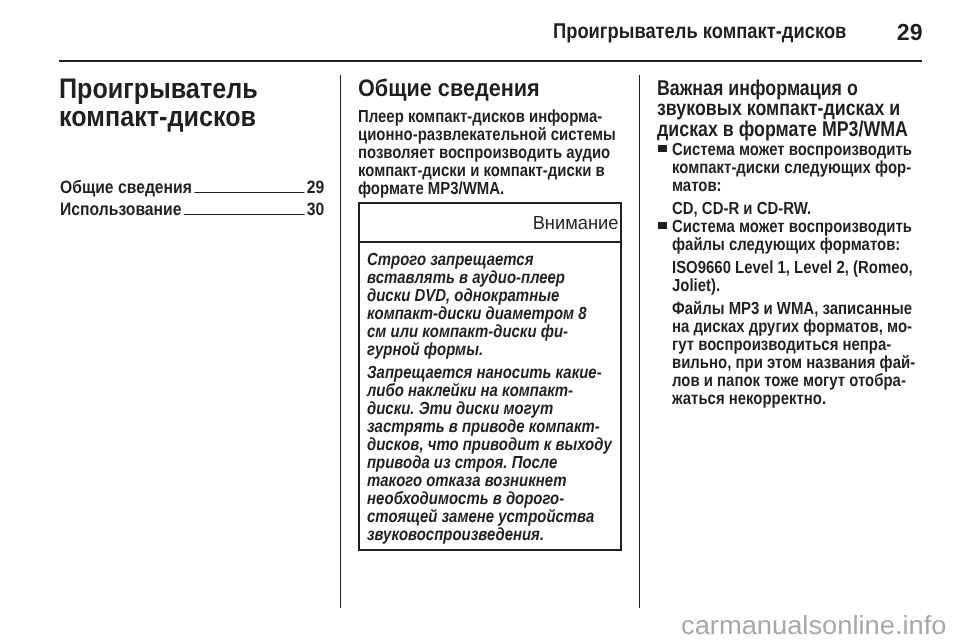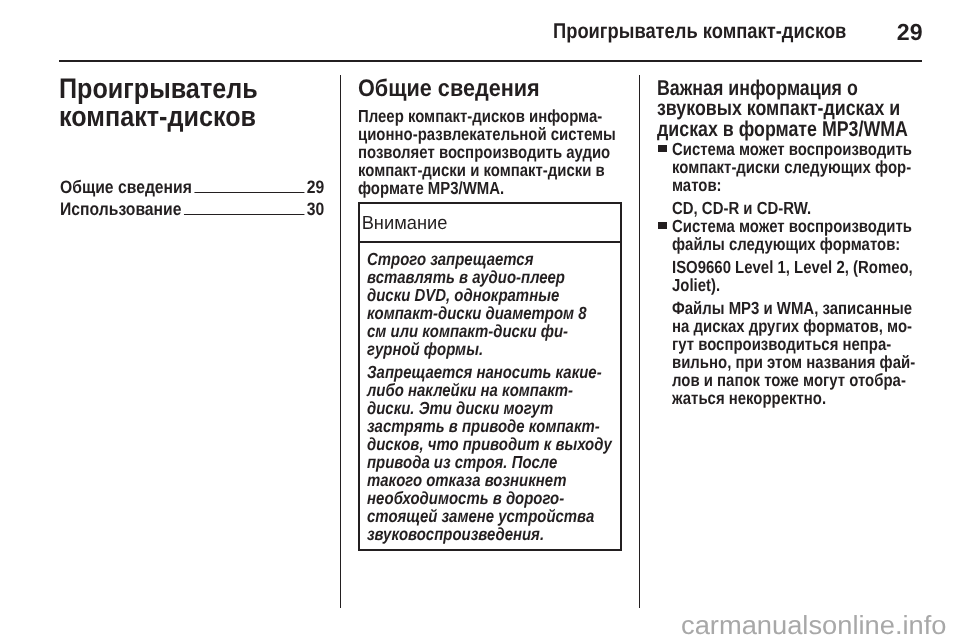--- a/index.html
+++ b/index.html
@@ -39,21 +39,21 @@
   
   .sec2 { position:absolute; left:357.6px; top:76.3px; width:240px;
           font-size:24px; font-weight:bold; line-height:26px; margin:0;
           transform:scaleX(0.902); transform-origin:left top; }
   .intro { position:absolute; left:358px; top:106.7px; width:307.4px;
            font-size:17.6px; font-weight:bold; line-height:18px; margin:0; -webkit-hyphens:manual; hyphens:manual;
            transform:scaleX(0.849); transform-origin:left top; }
 
   
   .warnbox  { position:absolute; left:357.6px; top:202.2px; width:260.4px; border:2px solid #231f20; }
-  .warnhead { text-align:left; font-size:19px; font-weight:normal; line-height:23px;
+  .warnhead { text-align:right; font-size:19px; font-weight:normal; line-height:23px;
               padding:7.8px 0 5.9px; border-bottom:2px solid #231f20; }
   .warnhead span { display:inline-block; transform:scaleX(0.963); transform-origin:center top; }
   .warnbody { padding:7.5px 0 6.3px 7.4px;font-style:italic; }
   .warnbody p { font-size:17.6px; font-weight:bold; line-height:18px; margin:0; -webkit-hyphens:manual; hyphens:manual;
                 width:286.2px; transform:scaleX(0.849); transform-origin:left top; }
   .warnbody p.first  { width:286.2px; }
   .warnbody p.second { width:288.6px; margin-top:4.8px; }
 
   
   .sec3 { position:absolute; left:656.5px; top:77.5px; width:306px;

